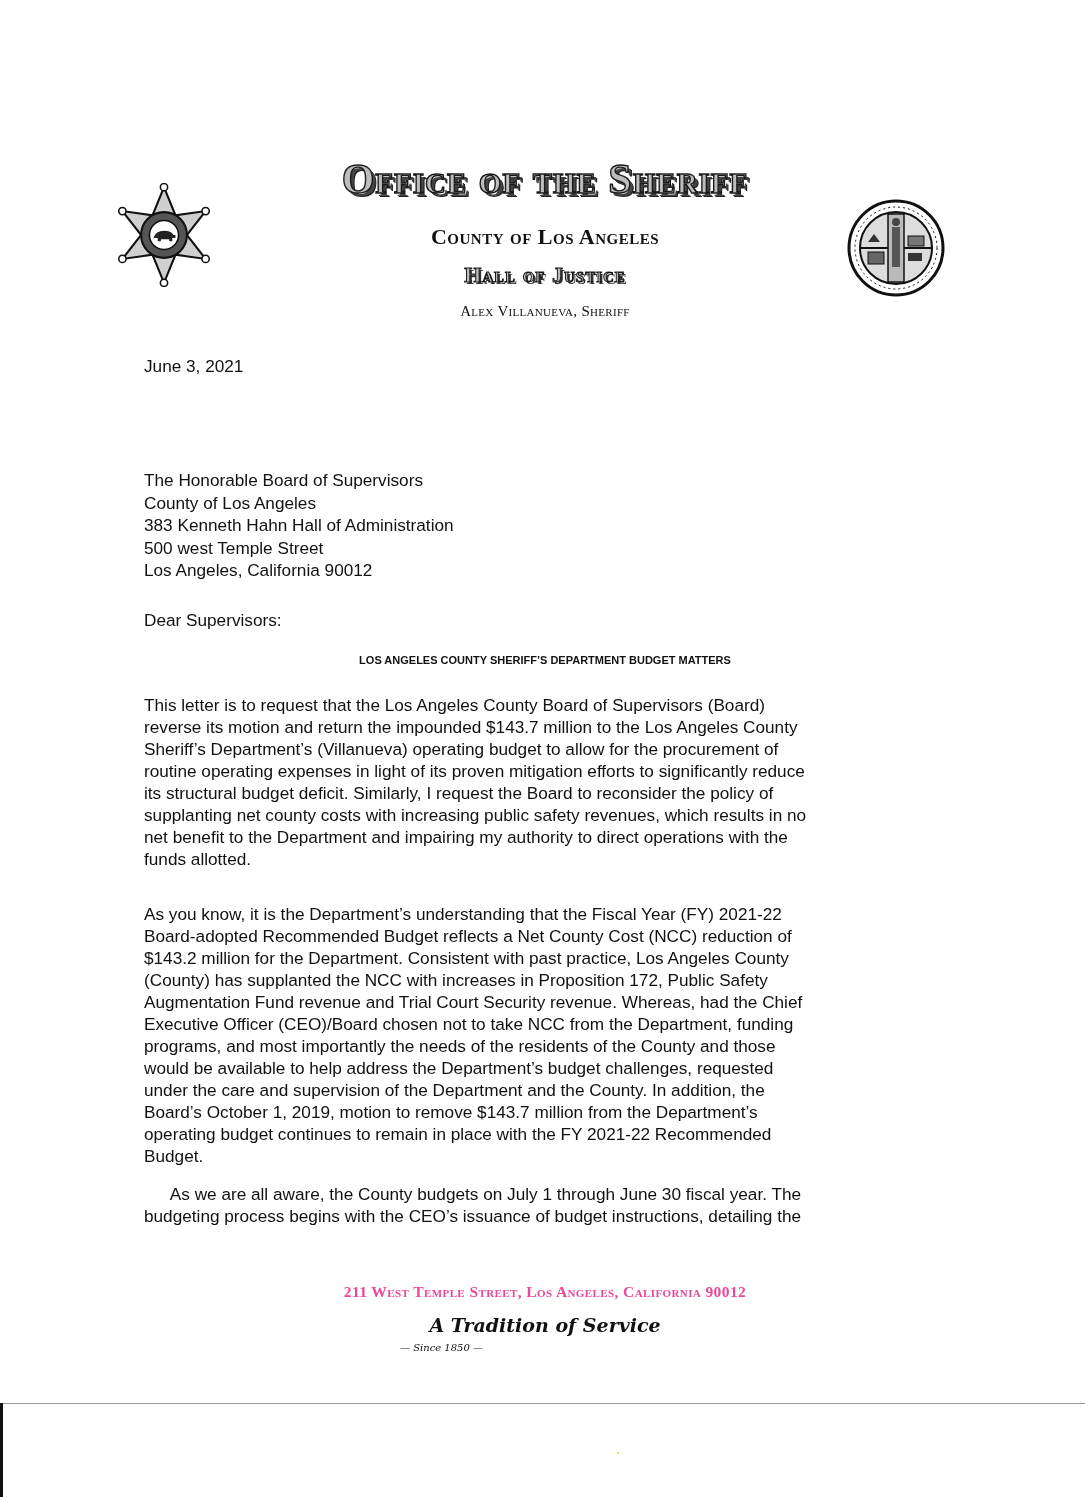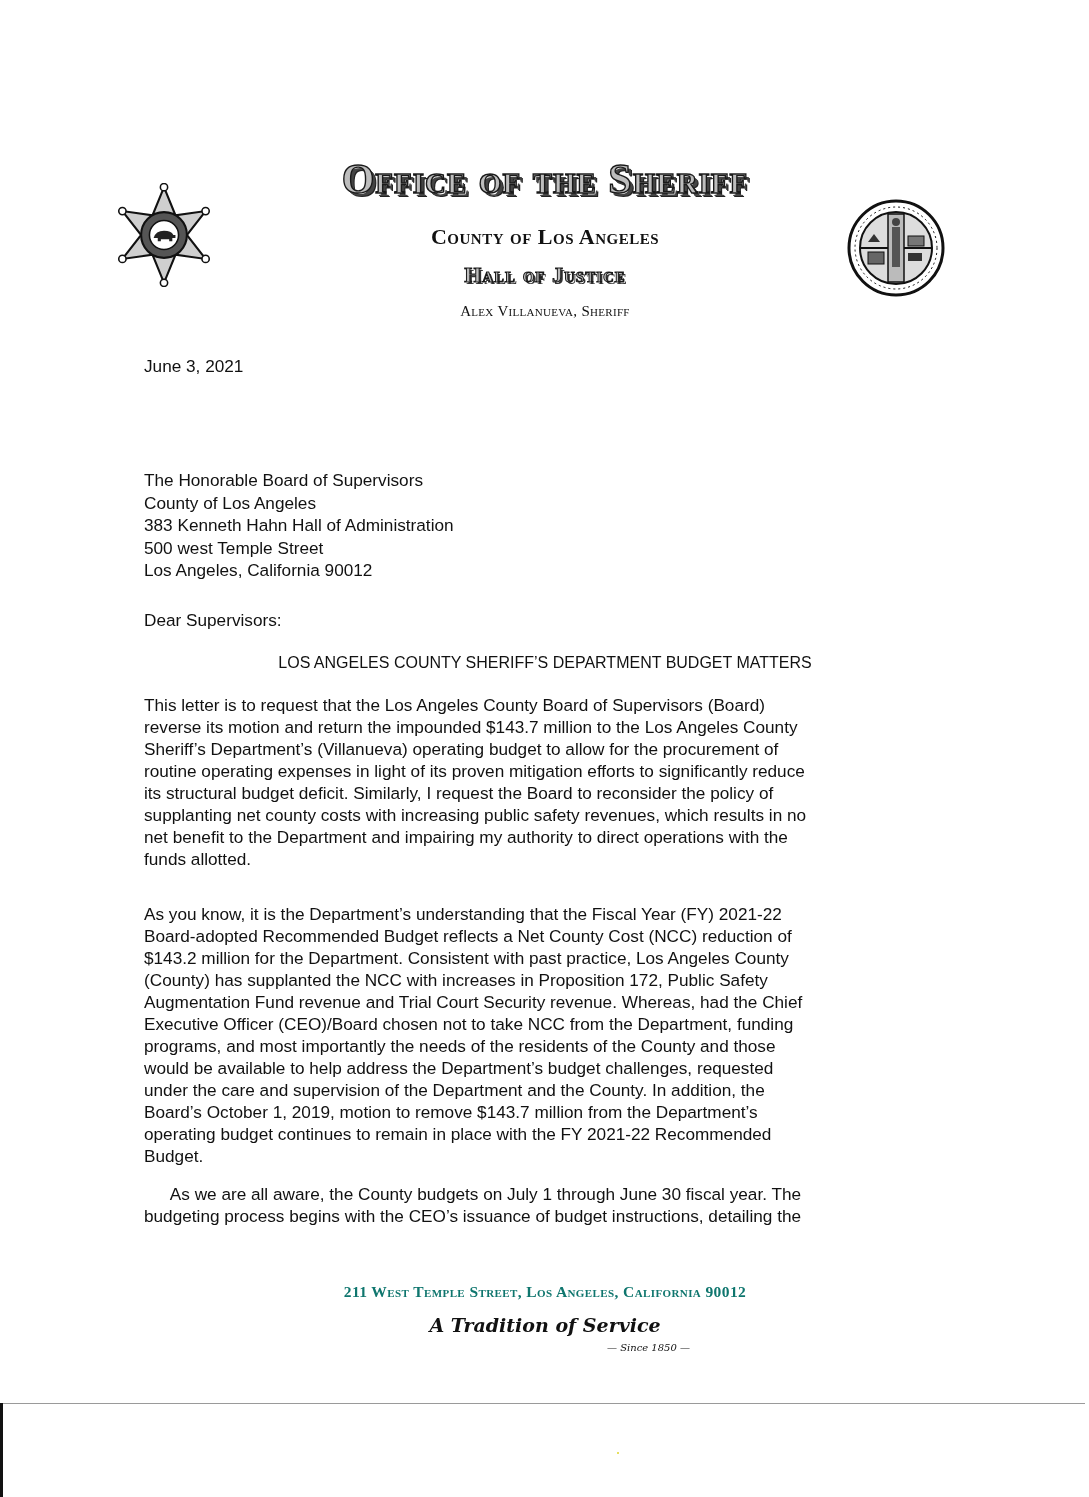--- a/index.html
+++ b/index.html
@@ -38,40 +38,40 @@
     }
 
     
     .txt { position: absolute; left: 144px; font-size: 17.2px; line-height: 22px; color: #111; white-space: nowrap; }
     .date { top: 355px; }
     .addr { top: 469px; }
     .addr div { height: 22.5px; }
     .salutation { top: 609px; }
     .subject {
       position: absolute; left: 150px; top: 654px; width: 790px; text-align: center;
-      font-weight: normal; font-size: 16px; color: #111; white-space: nowrap;
+      font-weight: bold; font-size: 11px; color: #111; white-space: nowrap;
     }
     .para { position: absolute; left: 144px; font-size: 17.2px; line-height: 22px; color: #111; }
     .para div { white-space: nowrap; }
     .p1 { top: 694px; }
     .p2 { top: 903px; }
     .p3 { top: 1183px; text-align: right; }
 
     
     .footer-addr {
       position: absolute; left: 200px; top: 1283px; width: 690px; text-align: center;
       font-family: "Liberation Serif", serif; font-weight: bold; font-size: 15.5px;
-      font-variant: small-caps; letter-spacing: 0.4px; color: #0f766e;
+      font-variant: small-caps; letter-spacing: 0.4px; color: #ec4899;
     }
     .footer-motto {
       position: absolute; left: 300px; top: 1314px; width: 490px; text-align: center;
       font-family: "DejaVu Serif", serif; font-style: italic; font-weight: bold; font-size: 19px; color: #111;
     }
     .footer-since {
-      position: absolute; left: 400px; top: 1342px; width: 290px; text-align: right;
+      position: absolute; left: 400px; top: 1342px; width: 290px; text-align: left;
       font-family: "DejaVu Serif", serif; font-style: italic; font-size: 10px; color: #111;
     }
     .page-rule { position: absolute; left: 0; top: 1403px; width: 1085px; height: 1px; background: #9a9a9a; }
     .scan-edge { position: absolute; left: 0; top: 1403px; width: 3px; height: 94px; background: #111; }
     .speck { position: absolute; left: 617px; top: 1452px; width: 2px; height: 2px; background: #e6e060; }
   </style>
 </head>
 <body>
 
 <div class="page">

